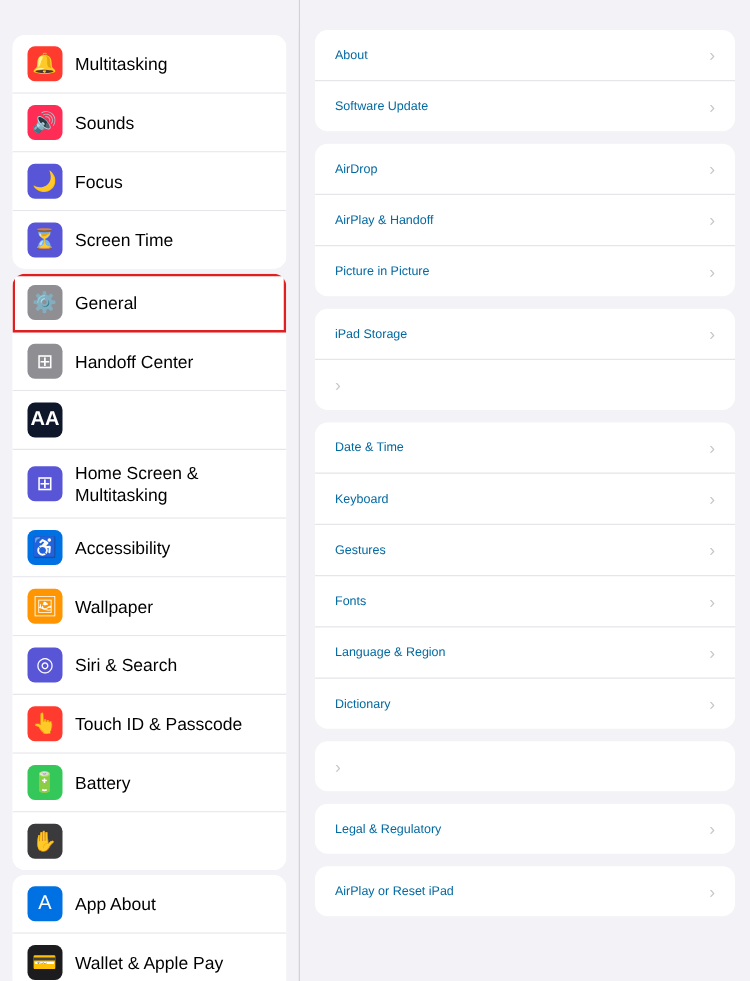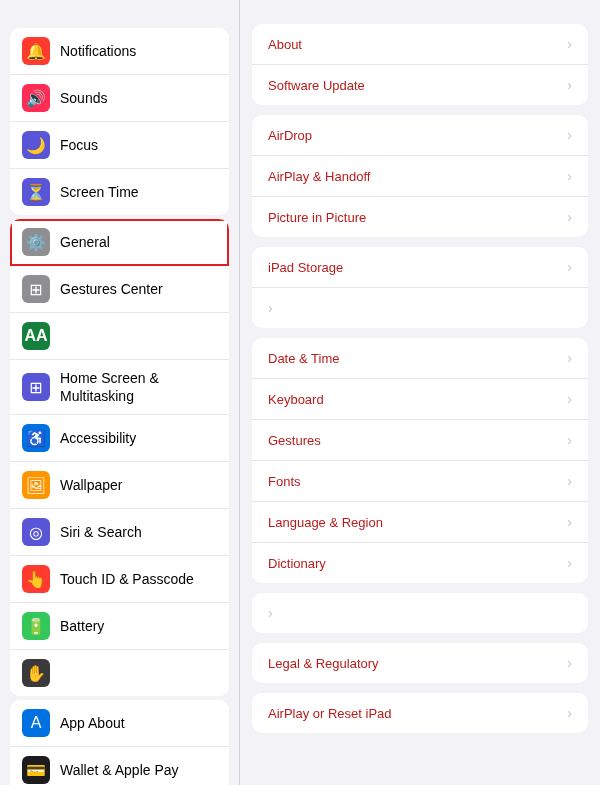--- a/index.html
+++ b/index.html
@@ -72,21 +72,21 @@
       line-height: 1.3;
     }
 
     
     .icon-notifications { background: #ff3b30; }
     .icon-sounds { background: #ff2d55; }
     .icon-focus { background: #5856d6; }
     .icon-screentime { background: #5856d6; }
     .icon-general { background: #8e8e93; }
     .icon-controlcenter { background: #8e8e93; }
-    .icon-display { background: #15803d; font-size: 13px; font-weight: 800; }
+    .icon-display { background: #0f172a; font-size: 13px; font-weight: 800; }
     .icon-homescreen { background: #5856d6; }
     .icon-accessibility { background: #0071e3; }
     .icon-wallpaper { background: #ff9500; }
     .icon-siri { background: #5856d6; }
     .icon-touchid { background: #ff3b30; }
     .icon-battery { background: #34c759; }
     .icon-privacy { background: #3a3a3c; }
     .icon-appstore { background: #0071e3; }
     .icon-wallet { background: #1c1c1e; }
 
@@ -116,38 +116,38 @@
       align-items: center;
       justify-content: space-between;
       padding: 12px 16px;
       border-bottom: 1px solid #e5e5ea;
       cursor: pointer;
     }
     .settings-row:last-child {
       border-bottom: none;
     }
     .settings-row .row-label {
-      font-size: 13px;
-      color: #b91c1c;
+      font-size: 10px;
+      color: #0369a1;
     }
     .chevron {
       color: #c7c7cc;
       font-size: 14px;
     }
   </style>
 </head>
 <body>
 
 <div class="sidebar">
   <div class="sidebar-header"></div>
   <div id="sidebar-content">
       <div class="sidebar-group">
         <div class="sidebar-item">
           <div class="icon icon-notifications">🔔</div>
-          <span class="label">Notifications</span>
+          <span class="label">Multitasking</span>
         </div>
         <div class="sidebar-item">
           <div class="icon icon-sounds">🔊</div>
           <span class="label">Sounds</span>
         </div>
         <div class="sidebar-item">
           <div class="icon icon-focus">🌙</div>
           <span class="label">Focus</span>
         </div>
         <div class="sidebar-item">
@@ -155,21 +155,21 @@
           <span class="label">Screen Time</span>
         </div>
       </div>
       <div class="sidebar-group">
         <div class="sidebar-item active">
           <div class="icon icon-general">⚙️</div>
           <span class="label">General</span>
         </div>
         <div class="sidebar-item">
           <div class="icon icon-controlcenter">⊞</div>
-          <span class="label">Gestures Center</span>
+          <span class="label">Handoff Center</span>
         </div>
         <div class="sidebar-item">
           <div class="icon icon-display">AA</div>
         </div>
         <div class="sidebar-item">
           <div class="icon icon-homescreen">⊞</div>
           <span class="label">Home Screen &amp; Multitasking</span>
         </div>
         <div class="sidebar-item">
           <div class="icon icon-accessibility">♿</div>

